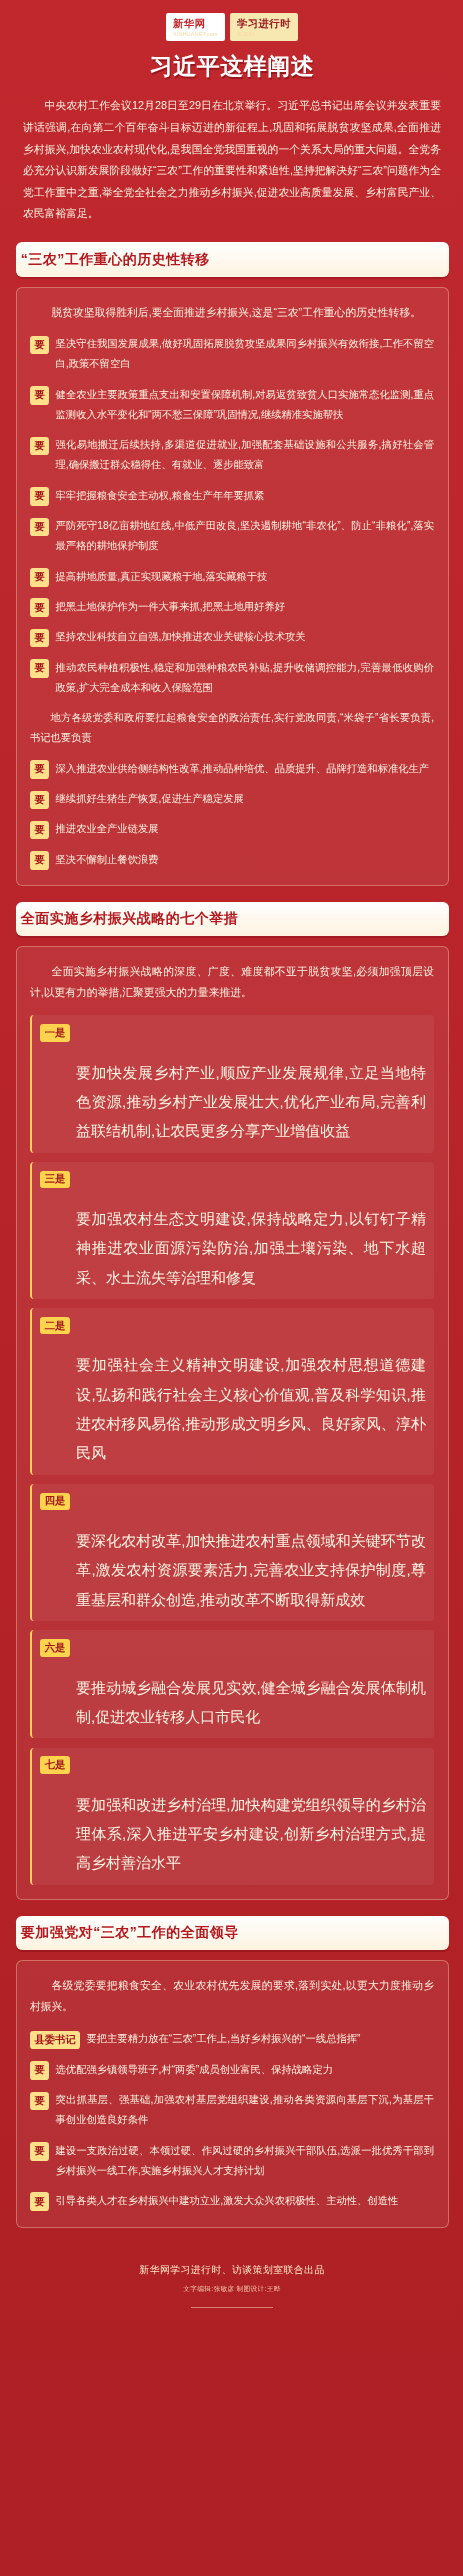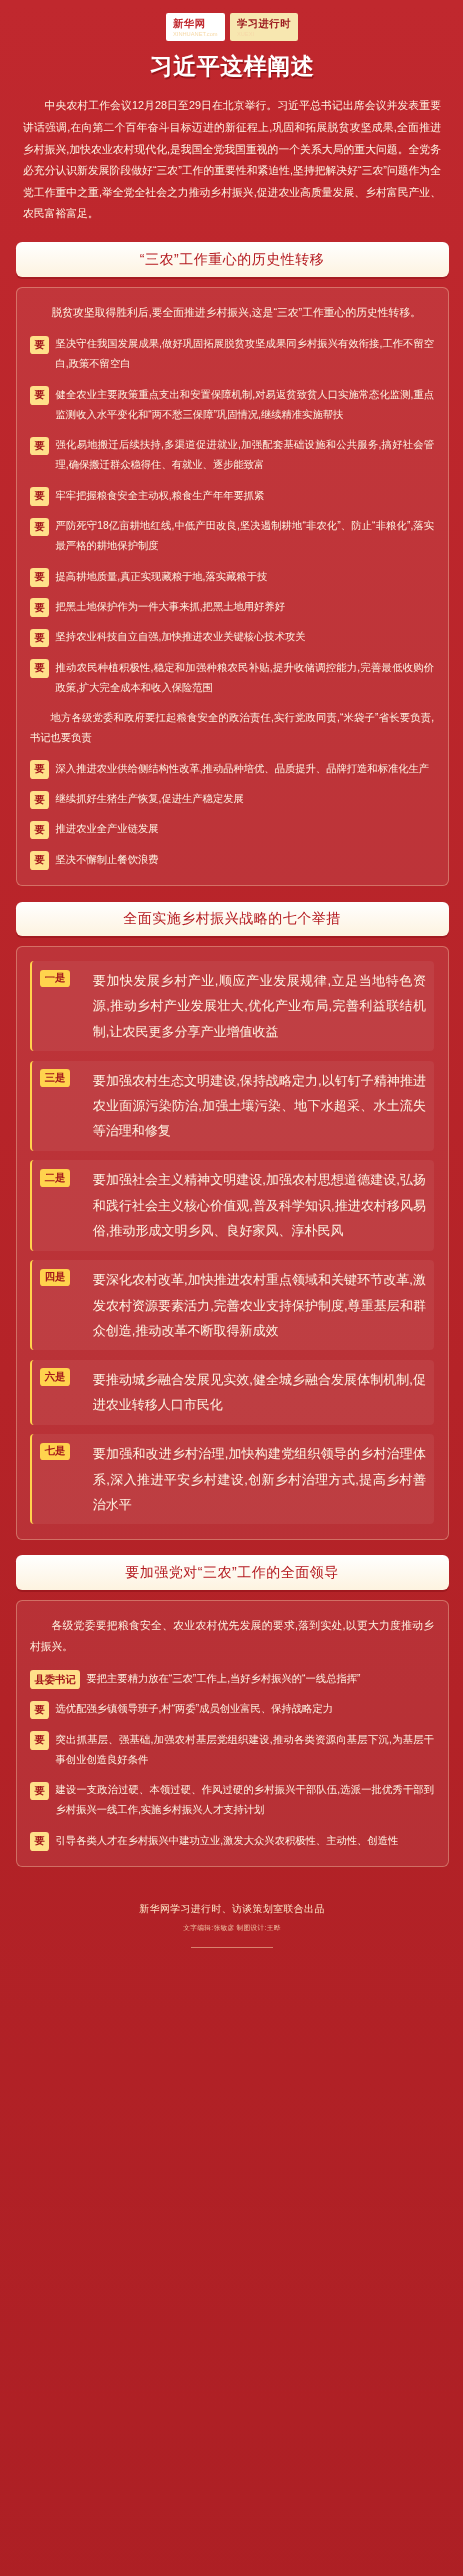--- a/index.html
+++ b/index.html
@@ -71,22 +71,22 @@
   }
 
   
   .section {
     margin: 0 15.5px 15.5px 15.5px;
   }
   .section-header {
     background: linear-gradient(180deg,#ffffff 0%, #fdf3e0 100%);
     color: #b4191f;
     font-size: 14px;
-    font-weight: normal;
-    text-align: center;
+    font-weight: bold;
+    text-align: left;
     padding: 8.2px 5.2px;
     border-radius: 6.2px;
     box-shadow: 0 2.1px 0 rgba(120,10,14,0.35);
     letter-spacing: 0.5px;
   }
 
   .section-body {
     background: rgba(255,255,255,0.07);
     border: 0.5px solid rgba(255,230,190,0.35);
     border-radius: 6.2px;
@@ -132,39 +132,41 @@
   .item.plain .item-text { text-indent: 2em; }
 
   
   .measure {
     background: rgba(255,255,255,0.06);
     border-left: 2.6px solid #ffd34d;
     border-radius: 4.1px;
     padding: 7.2px 8.2px;
     margin-bottom: 9.3px;
     display: flex;
-    gap: 23px;
+    gap: 16px;
     align-items: flex-start;
+    flex-direction: column;
   }
   .measure .m-num {
     flex: 0 0 auto;
     background: #ffd34d;
     color: #a3161b;
     font-weight: bold;
     font-size: 10.3px;
     border-radius: 3.1px;
     padding: 2.6px 4.6px;
     line-height: 1.2;
     margin-top: 1.5px;
   }
   .measure .m-text {
-    font-size: 13px;
+    font-size: 15px;
     line-height: 1.95;
     color: #fff4e2;
     text-align: justify;
+    margin-left: 36px;
   }
 
   
   .footer {
     text-align: center;
     padding: 20.6px 0 5.2px 0;
   }
   .footer-main {
     font-size: 9.8px;
     color: #ffe9c8;
@@ -266,20 +268,21 @@
       <div class="item">
         <span class="tag">要</span>
         <span class="item-text">坚决不懈制止餐饮浪费</span>
       </div>
     </div>
   </div>
 
   <div class="section">
     <div class="section-header">全面实施乡村振兴战略的七个举措</div>
     <div class="section-body">
+      <div class="lead-para">全面实施乡村振兴战略的深度、广度、难度都不亚于脱贫攻坚,必须加强顶层设计,以更有力的举措,汇聚更强大的力量来推进。</div>
 
       <div class="measure">
         <span class="m-num">一是</span>
         <span class="m-text">要加快发展乡村产业,顺应产业发展规律,立足当地特色资源,推动乡村产业发展壮大,优化产业布局,完善利益联结机制,让农民更多分享产业增值收益</span>
       </div>
       <div class="measure">
         <span class="m-num">三是</span>
         <span class="m-text">要加强农村生态文明建设,保持战略定力,以钉钉子精神推进农业面源污染防治,加强土壤污染、地下水超采、水土流失等治理和修复</span>
       </div>
       <div class="measure">

